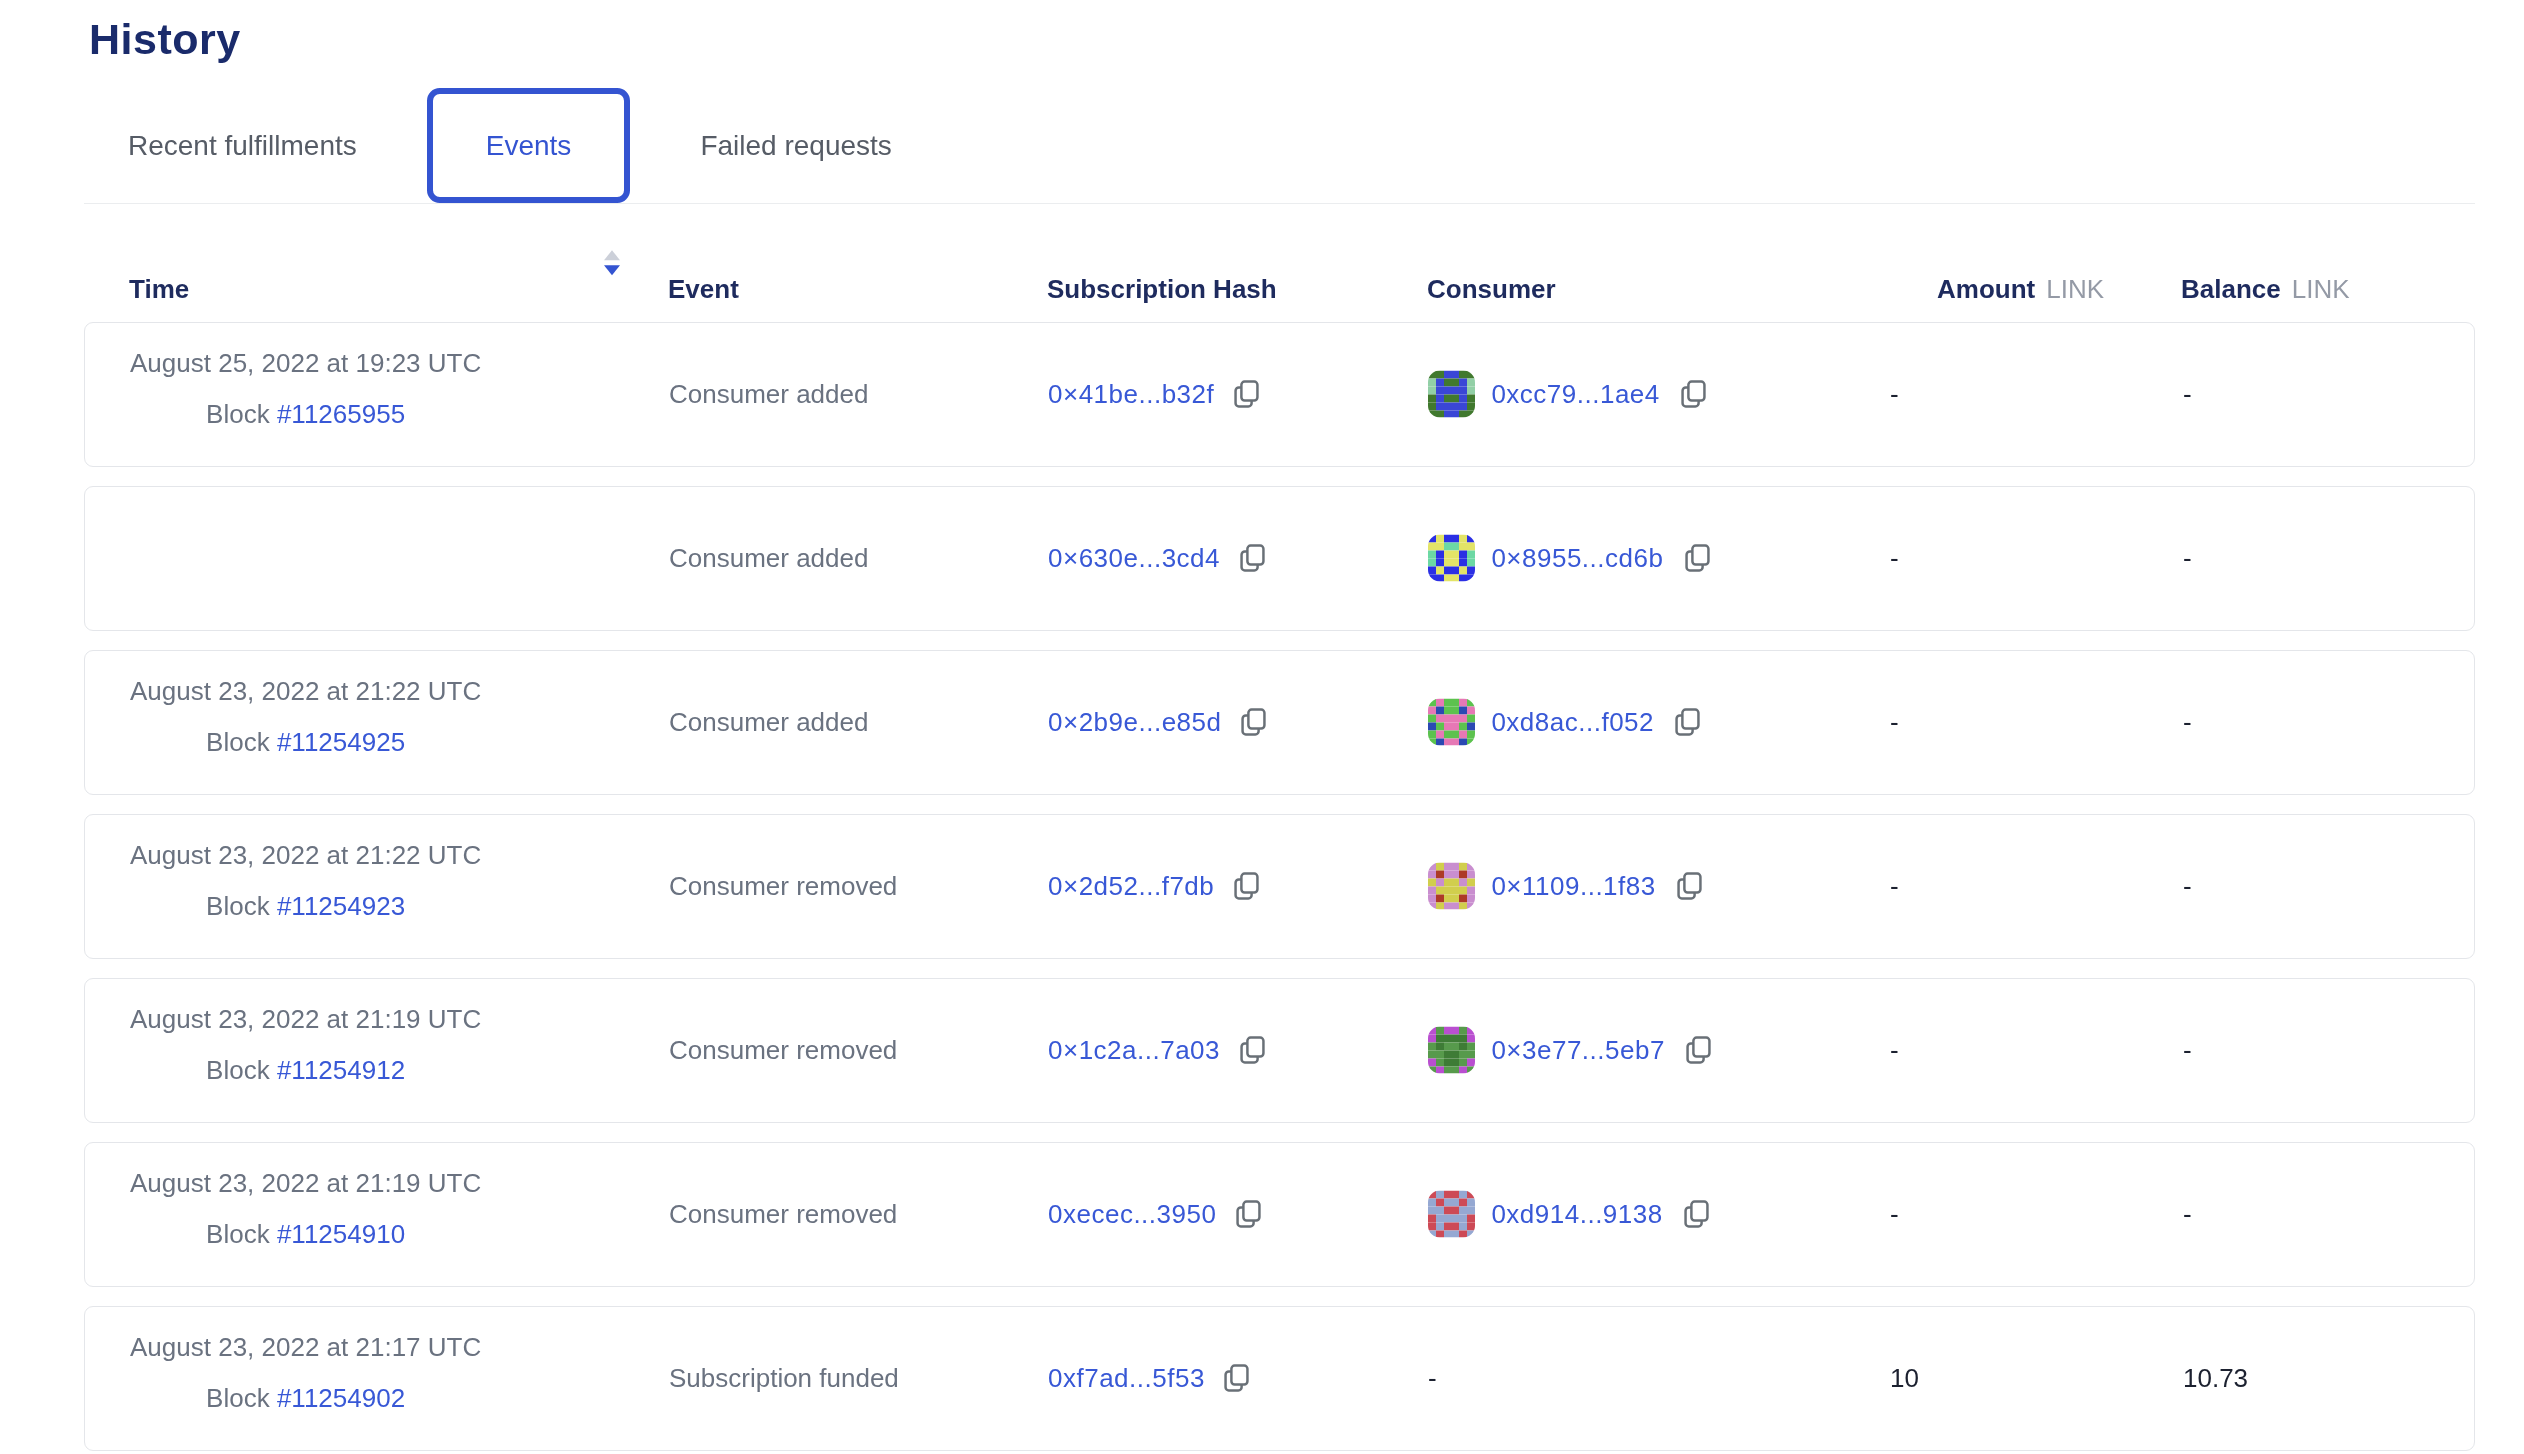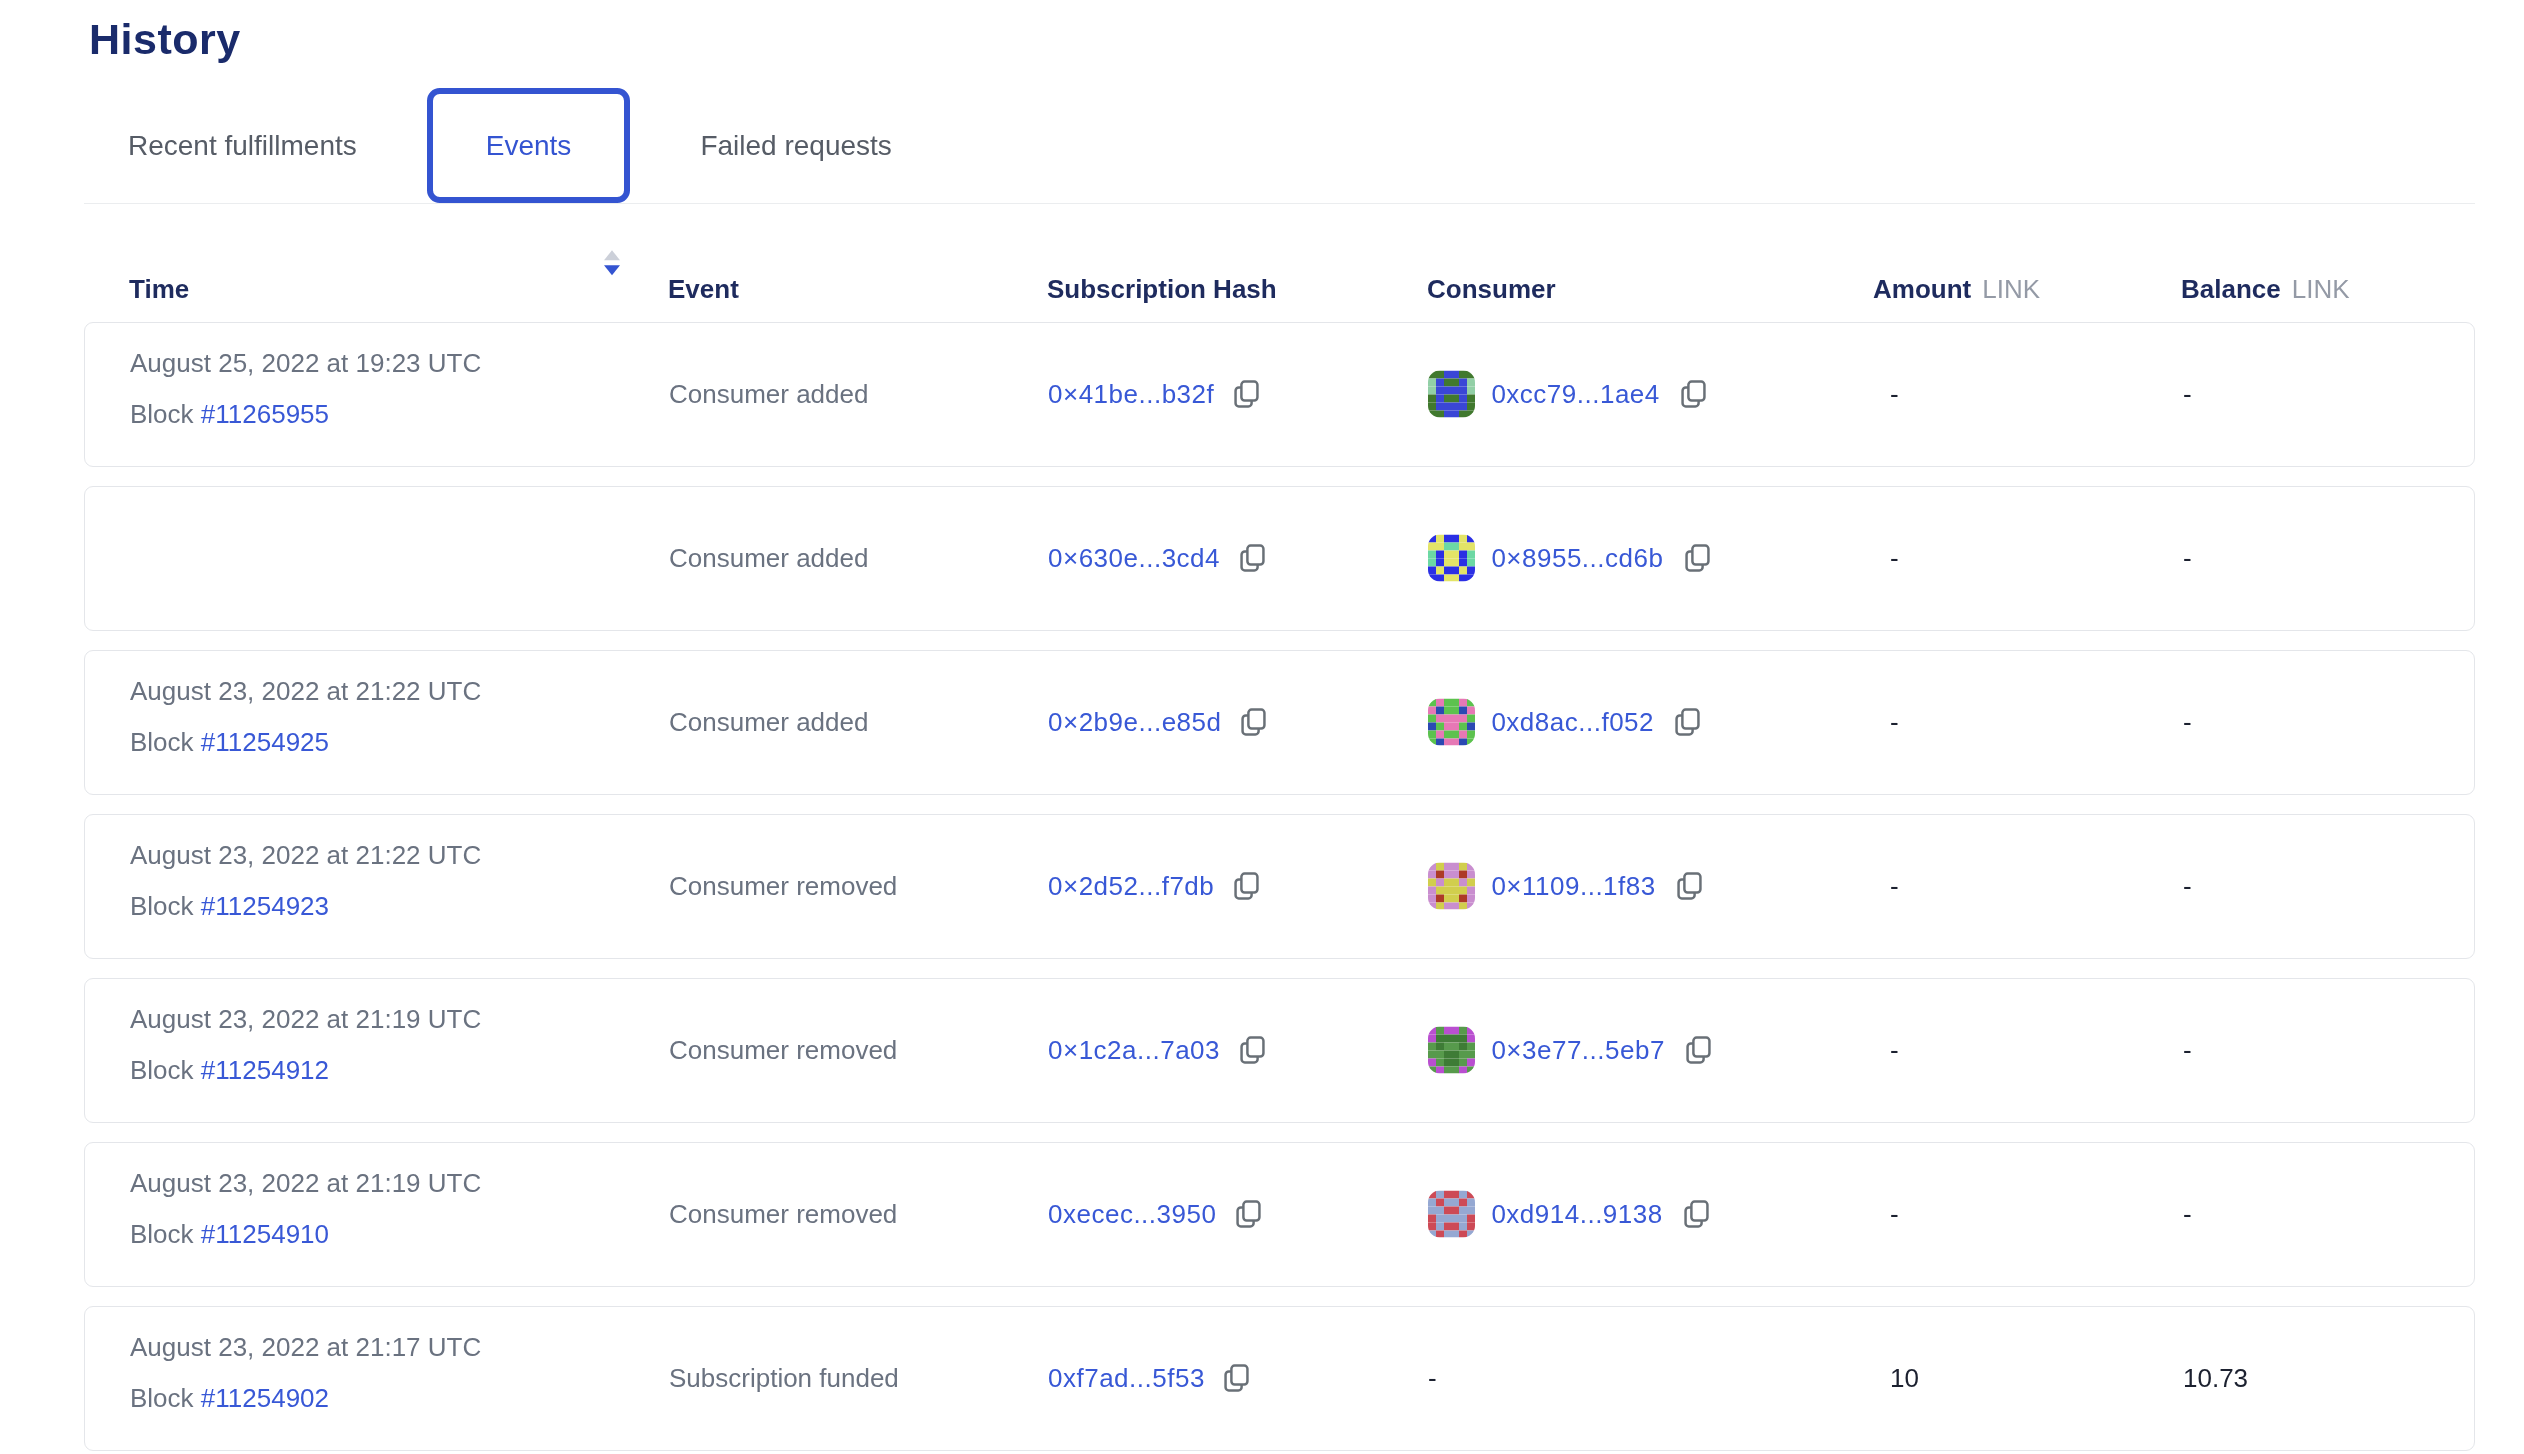--- a/index.html
+++ b/index.html
@@ -13,32 +13,32 @@
   .tab { font-size:28px; color:#565c66; cursor:pointer; white-space:nowrap; }
   .tab-active-box { margin:0 42px; height:115px; border:6.4px solid #3454d1; border-radius:12.7px;
           display:flex; align-items:center; padding:0 53px; background:#fff; }
   .tab-active-box .tab { color:#3454d1; }
 
   
   .thead { position:relative; height:118px; width:2525px; }
   .th { position:absolute; top:50%; transform:translateY(-50%); font-size:26px; font-weight:bold; color:#1e2b5e; white-space:nowrap;margin-top:26px; }
   .th .unit { font-weight:normal; color:#949aa6; margin-left:11px; }
   .th-time { left:129px; } .th-event { left:668px; } .th-tx { left:1047px; }
-  .th-consumer { left:1427px; } .th-amount { left:1873px; } .th-balance { left:2181px; }
+  .th-consumer { left:1427px; } .th-amount { left:1937px; } .th-balance { left:2181px; }
   .sort { position:absolute; left:604px; top:50%; transform:translateY(-50%); display:flex; flex-direction:column; align-items:center; cursor:pointer; }
   .arr-up { width:0; height:0; border-left:8.2px solid transparent; border-right:8.2px solid transparent; border-bottom:10px solid #ccd0d9; }
   .arr-down { width:0; height:0; border-left:8.2px solid transparent; border-right:8.2px solid transparent; border-top:10px solid #3454d1; margin-top:5.5px; }
 
   
   .row { position:relative; margin:0 0 19px 84px; width:2391px; height:145px;
          border:1.8px solid #e4e6ea; border-radius:9px; background:#fff; }
   .cell { position:absolute; font-size:26px; white-space:nowrap; }
   .c-time { left:45px; top:25.4px; }
   .t-date { color:#6a7280; }
-  .t-block { margin-top:20px; color:#6a7280; }
+  .t-block { margin-top:20px; color:#6a7280;text-align:center; }
   .t-block a, .link { color:#3858d6; text-decoration:none; cursor:pointer; }
   .c-event { left:584px; top:50%; transform:translateY(-50%); color:#6a7280; }
   .c-tx { left:963px; top:50%; transform:translateY(-50%); display:flex; align-items:center; gap:14.5px; }
   .c-consumer { left:1343px; top:50%; transform:translateY(-50%); display:flex; align-items:center; gap:16.4px; }
   .c-amount { left:1805px; top:50%; transform:translateY(-50%); color:#1c2130; font-weight:500; }
   .c-balance { left:2098px; top:50%; transform:translateY(-50%); color:#1c2130; font-weight:500; }
   .hash { font-size:26px; letter-spacing:0.5px; }
   .copy-btn { width:35px; height:35px; display:inline-flex; cursor:pointer; background:none; border:none; padding:0; }
   .copy-btn svg { width:35px; height:35px; }
   .identicon { width:47px; height:47px; border-radius:11.8px; overflow:hidden;

